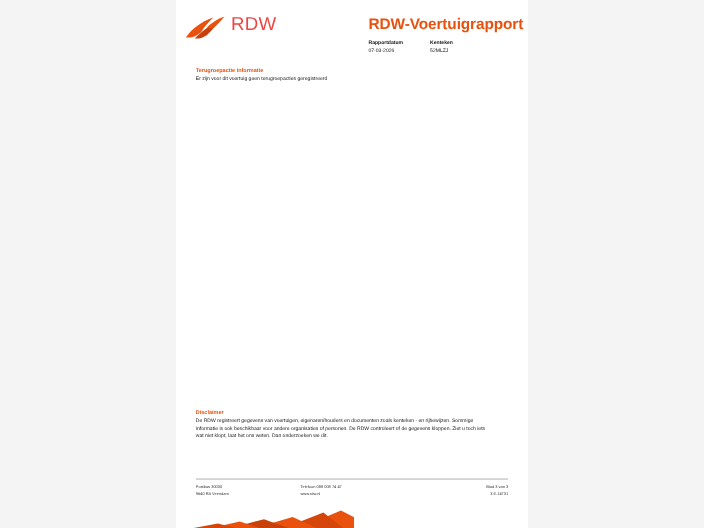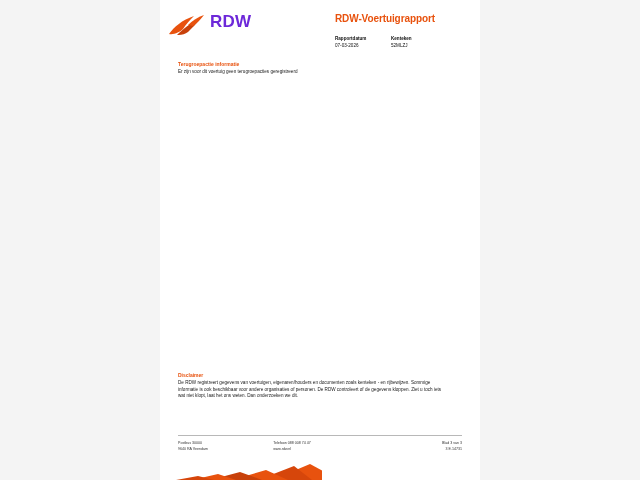--- a/index.html
+++ b/index.html
@@ -43,30 +43,30 @@
     left: 0;
     top: 2px;
     width: 38px;
     height: 22px;
   }
   .logo-text {
     position: absolute;
     left: 42px;
     top: 0px;
     font-size: 17px;
-    font-weight: bold;
+    font-weight: normal;
     letter-spacing: 0.2px;
-    color: #6d28d9;
+    color: #ef4444;
     font-family: "Liberation Sans", sans-serif;
   }
   .report-title {
     position: absolute;
     left: 175px;
     top: 13px;
-    font-size: 10px;
+    font-size: 14px;
     font-weight: bold;
     color: #e8520e;
     letter-spacing: -0.1px;
     white-space: nowrap;
   }
   .meta {
     position: absolute;
     left: 175px;
     top: 35px;
     width: 140px;

